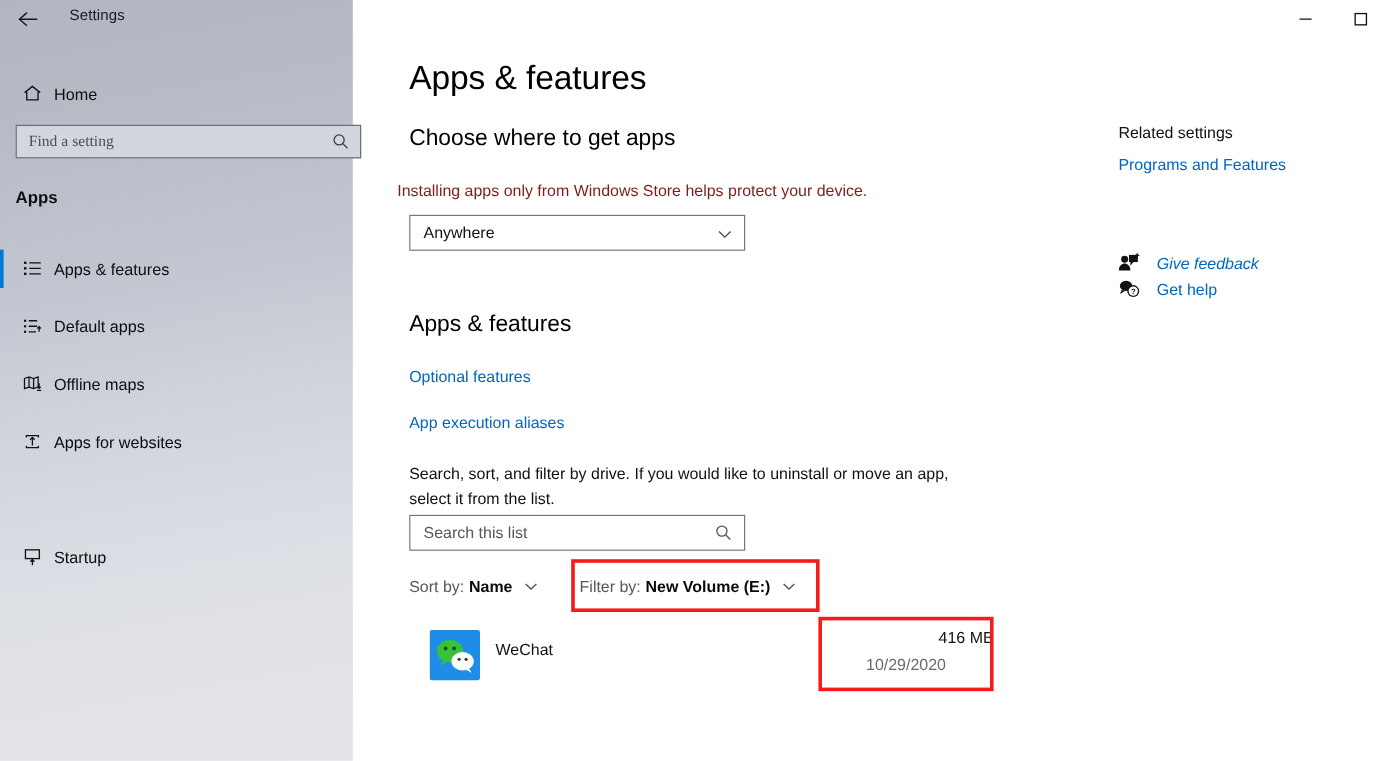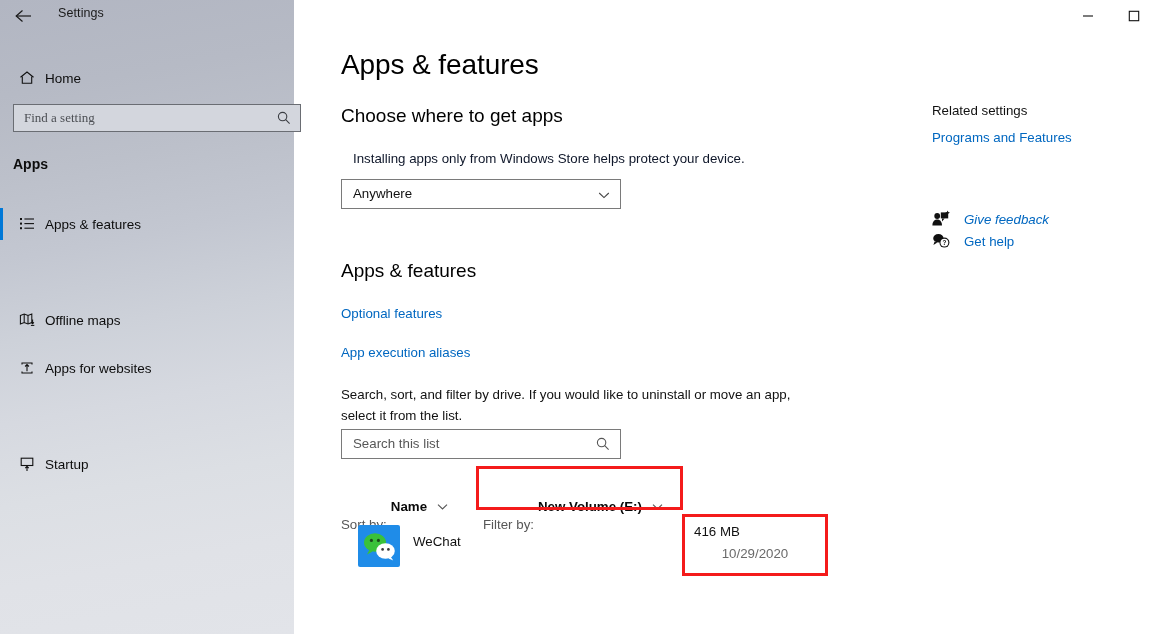--- a/index.html
+++ b/index.html
@@ -135,23 +135,23 @@
     letter-spacing: -.1px;
   }
   #choose-heading {
     position: absolute;
     left: 23px; top: 105px;
     font-size: 19px;
     color: #000;
   }
   #install-desc {
     position: absolute;
-    left: 35px; top: 151px;
-    font-size: 13.3px;
-    color: #0f172a;
+    left: 13px; top: 151px;
+    font-size: 13.3px;
+    color: #7f1d1d;
   }
   #source-select {
     position: absolute;
     left: 23px; top: 179px;
     width: 280px; height: 30px;
     border: 1px solid #7a7a7a;
     background: #fff;
     box-sizing: border-box;
     cursor: default;
   }
@@ -205,21 +205,21 @@
     position: absolute;
     right: 9px; top: 6px;
     width: 16px; height: 16px;
   }
   .combo {
     display: flex;
     align-items: center;
     cursor: default;
     white-space: nowrap;
   }
-  .combo .lbl { font-size: 13.3px; color: #575757; margin-top: 36px; }
+  .combo .lbl { font-size: 13.3px; color: #575757; }
   .combo .val { font-size: 13.3px; color: #0a0a0a; font-weight: bold; margin-left: 4px; }
   .combo .chev { margin-left: 9px; display: flex; align-items: center; }
   #sort-combo { position: absolute; left: 23px; top: 481px; }
   #filter-combo { position: absolute; left: 165px; top: 481px; }
 
   .redbox {
     position: absolute;
     border: 3px solid #f41b1b;
     box-sizing: border-box;
     pointer-events: none;
@@ -241,24 +241,23 @@
   #wechat-name {
     position: absolute;
     left: 75px; top: 13px;
     font-size: 13.3px;
     color: #111;
   }
   #app-size {
     position: absolute;
     left: 364px; top: 524px;
     width: 146px;
-    text-align: left;
+    text-align: right;
     font-size: 13.3px;
     color: #111;
-    padding-left: 12px;
   }
   #app-date {
     position: absolute;
     left: 364px; top: 546px;
     width: 146px;
     text-align: center;
     font-size: 13.3px;
     color: #6a6a6a;
   }
 
@@ -337,20 +336,34 @@
         <rect x="2" y="7.6" width="2" height="2" fill="#111"></rect>
         <rect x="2" y="12.2" width="2" height="2" fill="#111"></rect>
         <line x1="6.4" y1="4" x2="16" y2="4" stroke="#111" stroke-width="1.1"></line>
         <line x1="6.4" y1="8.6" x2="16" y2="8.6" stroke="#111" stroke-width="1.1"></line>
         <line x1="6.4" y1="13.2" x2="16" y2="13.2" stroke="#111" stroke-width="1.1"></line>
       </svg>
     </span>
     <span class="nav-label">Apps &amp; features</span>
   </div>
 
+  <div class="nav-item" style="top:252px;">
+    <span class="nav-icon">
+      <svg width="18" height="18" viewBox="0 0 18 18">
+        <rect x="2" y="3.4" width="1.8" height="1.8" fill="#111"></rect>
+        <rect x="2" y="8" width="1.8" height="1.8" fill="#111"></rect>
+        <rect x="2" y="12.6" width="1.8" height="1.8" fill="#111"></rect>
+        <line x1="6" y1="4.3" x2="13" y2="4.3" stroke="#111" stroke-width="1.1"></line>
+        <line x1="6" y1="8.9" x2="13" y2="8.9" stroke="#111" stroke-width="1.1"></line>
+        <line x1="6" y1="13.5" x2="12" y2="13.5" stroke="#111" stroke-width="1.1"></line>
+        <path d="M14.6 13.5 L14.6 9.4 M13.2 10.8 L14.6 9.3 L16 10.8" fill="none" stroke="#111" stroke-width="1.1"></path>
+      </svg>
+    </span>
+    <span class="nav-label">Default apps</span>
+  </div>
 
   <div class="nav-item" style="top:300px;">
     <span class="nav-icon">
       <svg width="18" height="18" viewBox="0 0 18 18">
         <path d="M2.4 4.4 L6.2 3.1 L10 4.4 L13.8 3.1 L13.8 11.6 L10 12.9 L6.2 11.6 L2.4 12.9 Z" fill="none" stroke="#111" stroke-width="1.05"></path>
         <line x1="6.2" y1="3.1" x2="6.2" y2="11.6" stroke="#111" stroke-width="1.05"></line>
         <line x1="10" y1="4.4" x2="10" y2="12.9" stroke="#111" stroke-width="1.05"></line>
         <path d="M14.6 8.4 L14.6 12.6 M13.3 11.3 L14.6 12.7 L15.9 11.3" fill="none" stroke="#111" stroke-width="1.05"></path>
         <line x1="12.9" y1="14.4" x2="16.3" y2="14.4" stroke="#111" stroke-width="1.05"></line>
       </svg>

